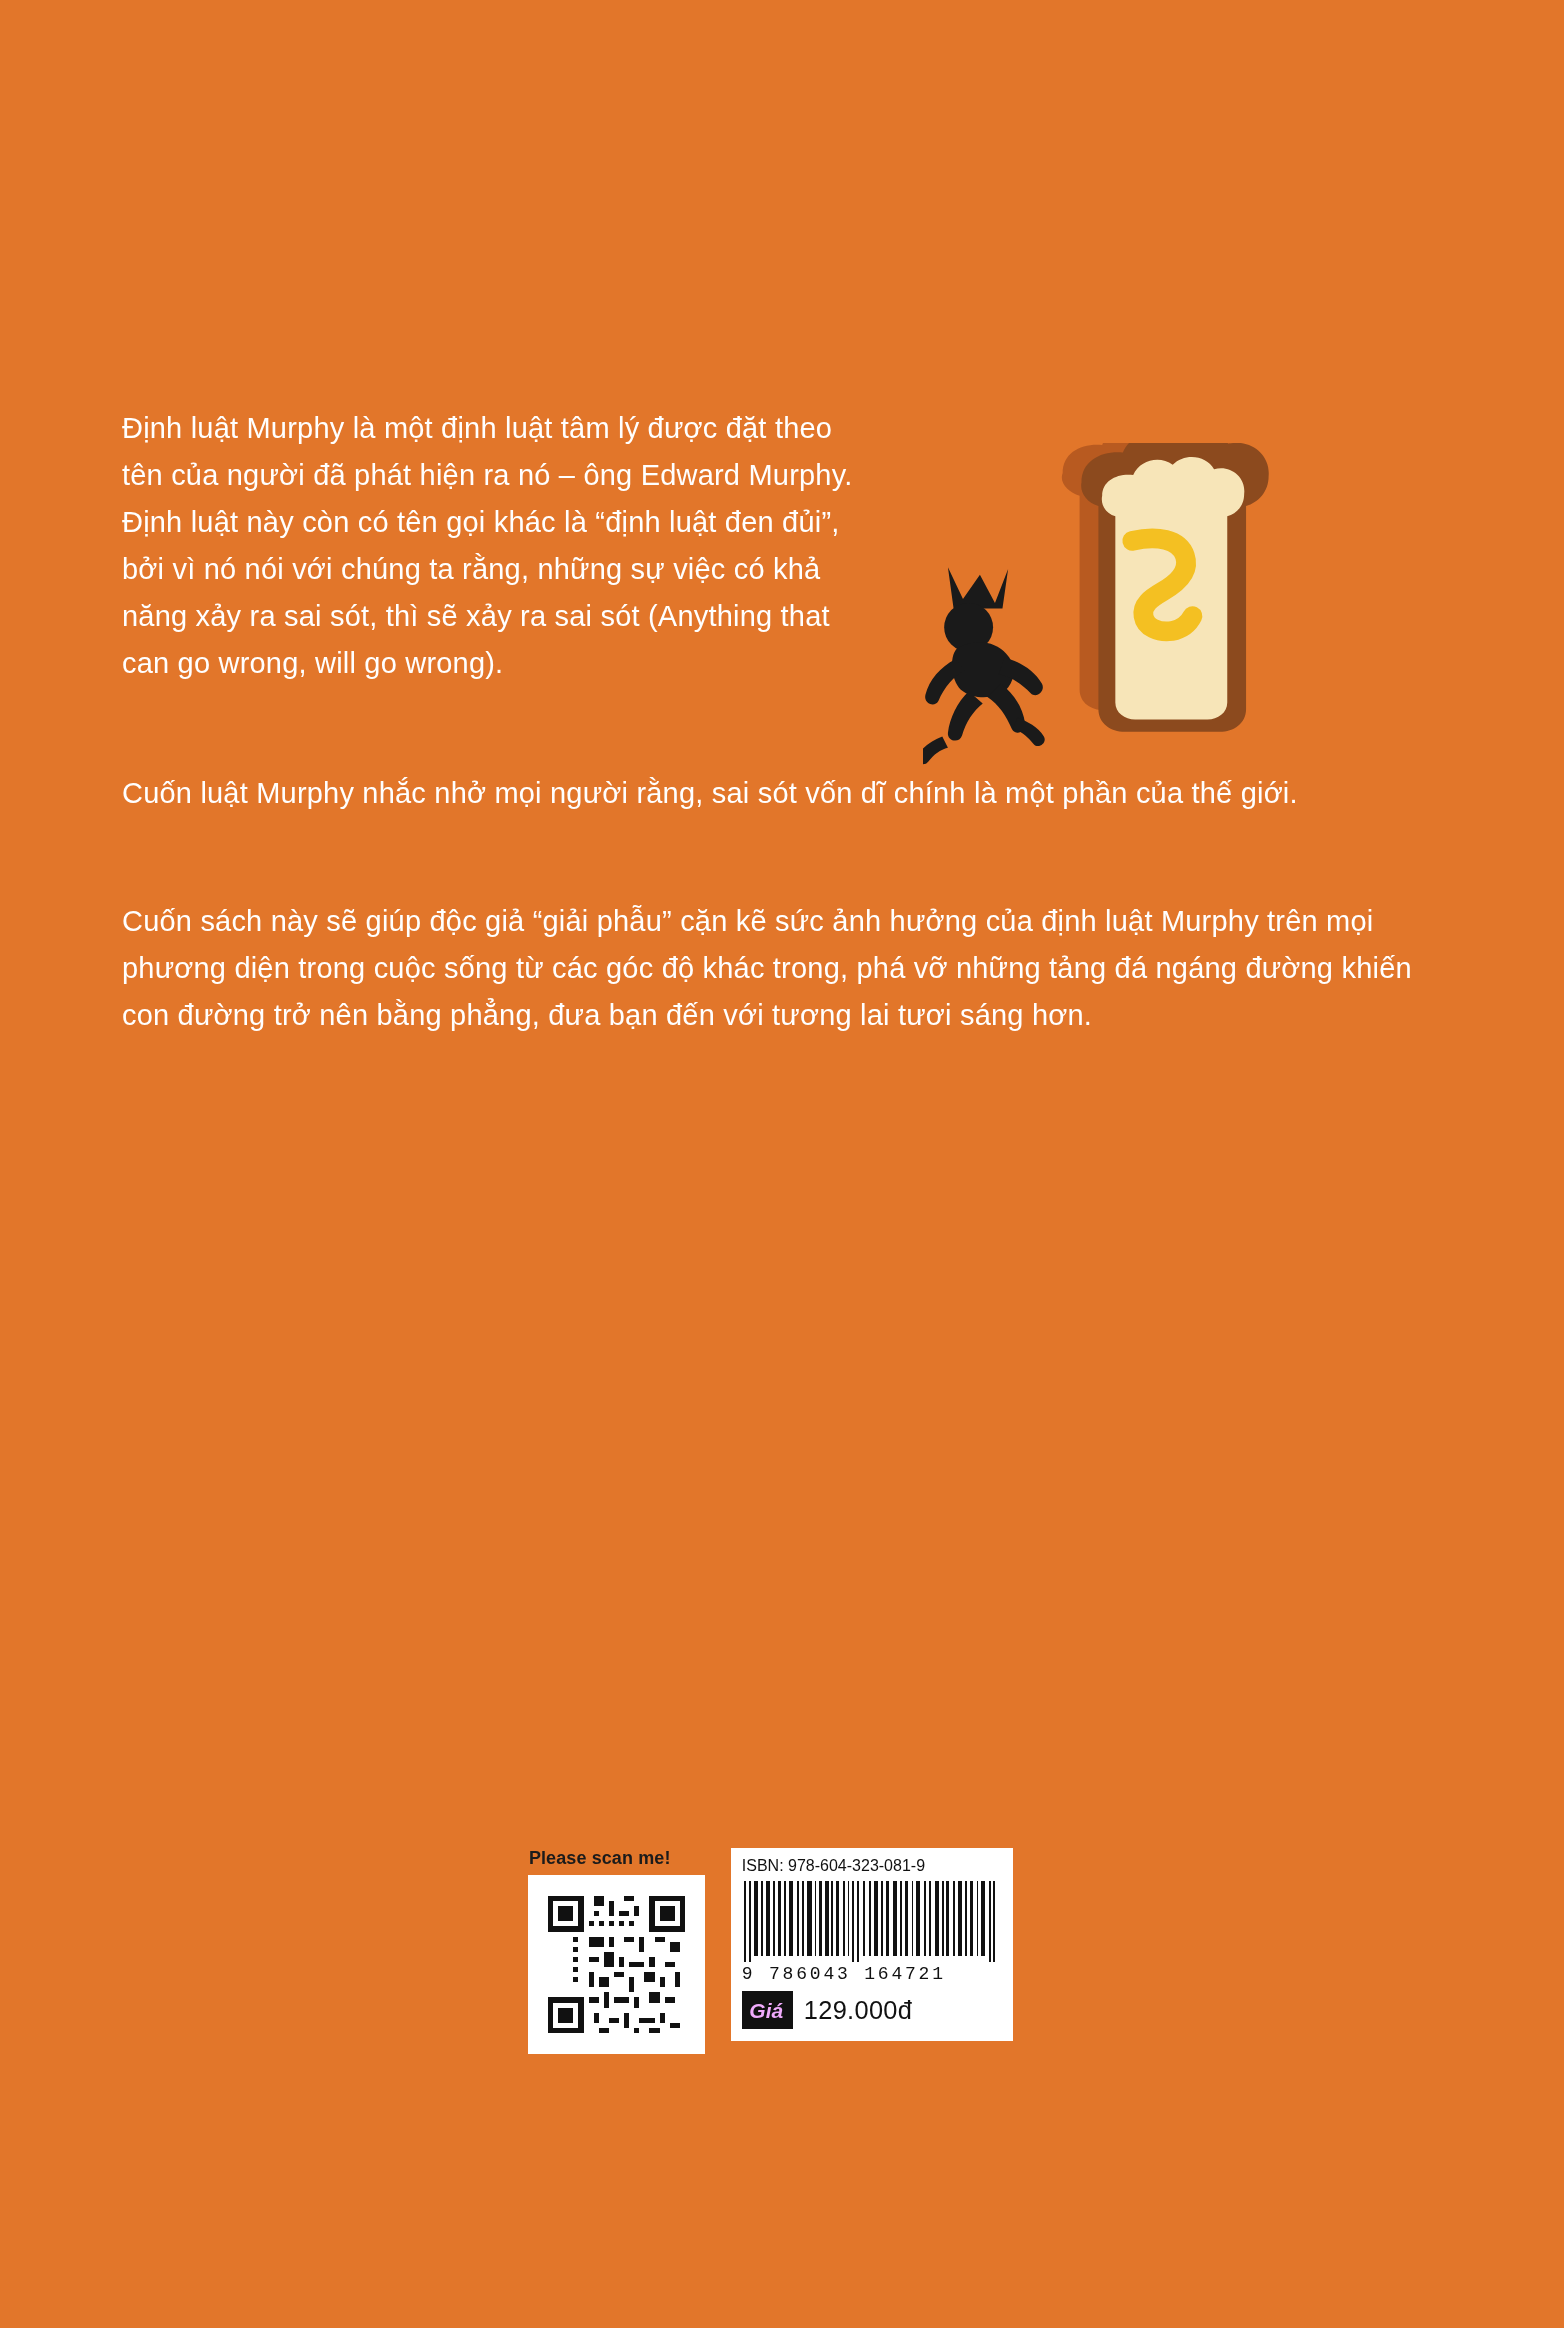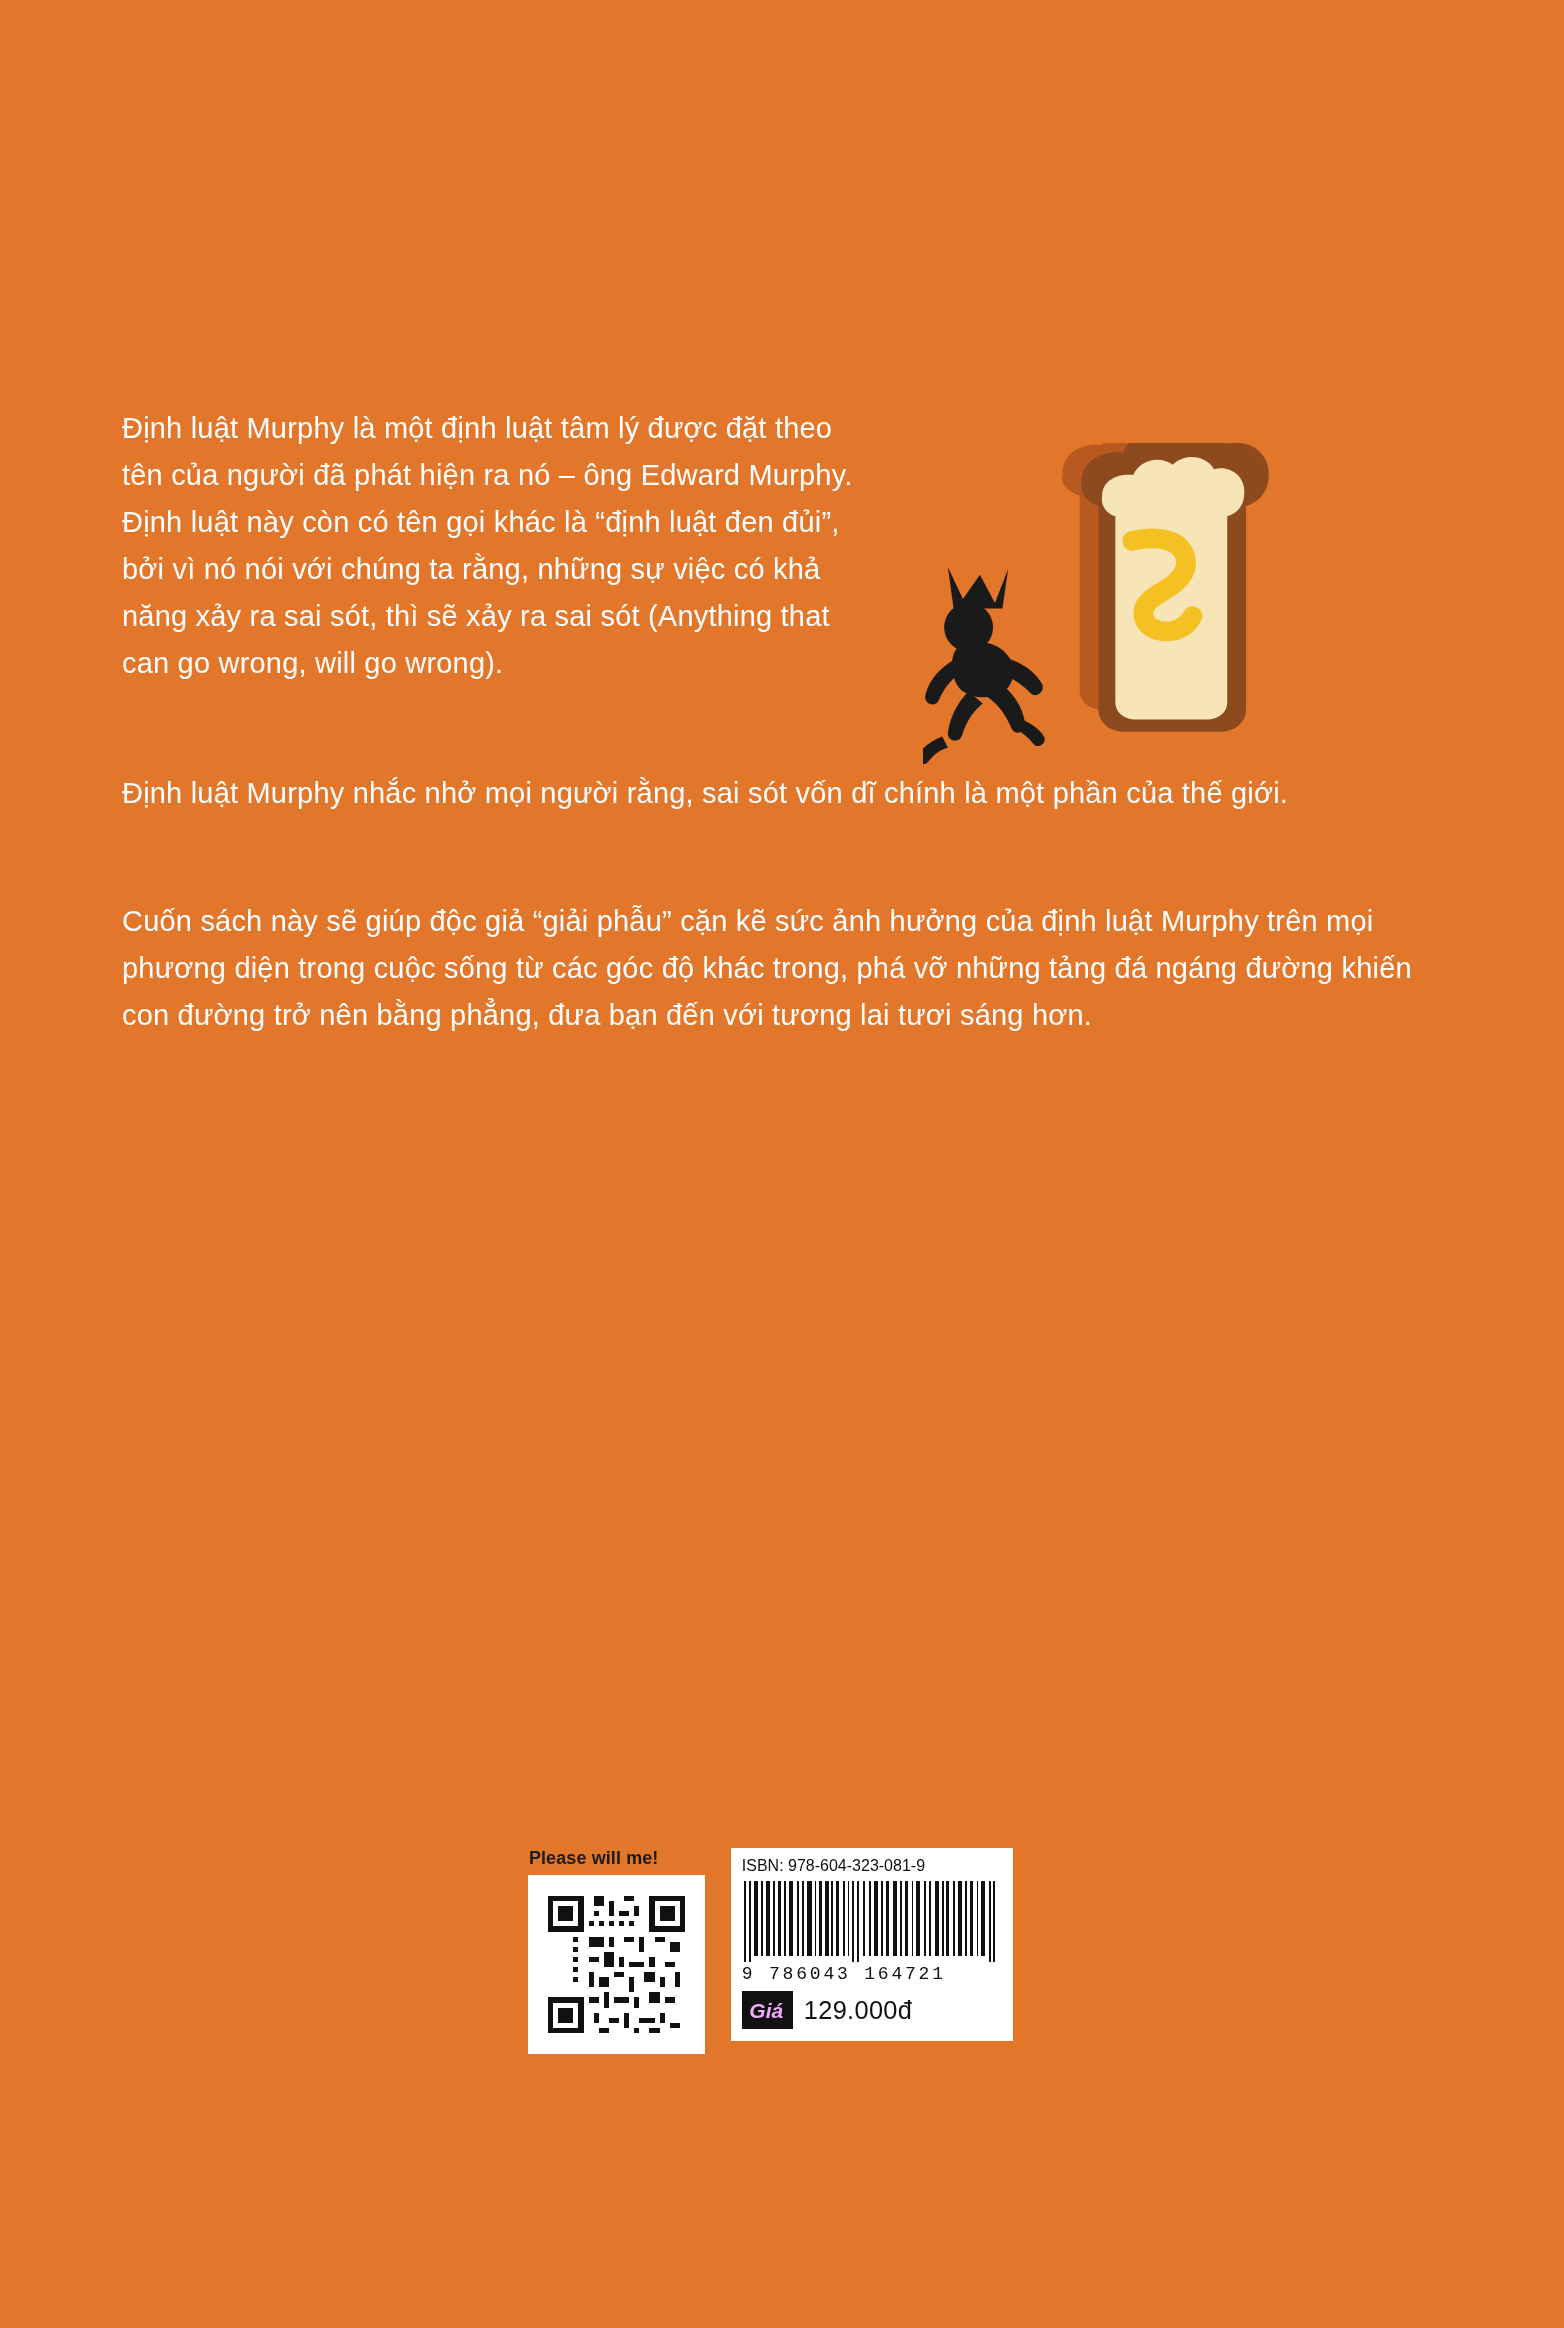--- a/index.html
+++ b/index.html
@@ -157,21 +157,21 @@
     letter-spacing: 0.3px;
   }
 </style>
 </head>
 <body>
 
 <div class="page">
 
   <div class="copy-block">
     <p class="para para-1">Định luật Murphy là một định luật tâm lý được đặt theo tên của người đã phát hiện ra nó – ông Edward Murphy. Định luật này còn có tên gọi khác là “định luật đen đủi”, bởi vì nó nói với chúng ta rằng, những sự việc có khả năng xảy ra sai sót, thì sẽ xảy ra sai sót (Anything that can go wrong, will go wrong).</p>
-    <p class="para para-2">Định luật Murphy nhắc nhở mọi người rằng, sai sót vốn dĩ chính là một phần của thế giới.</p>
+    <p class="para para-2">Cuốn luật Murphy nhắc nhở mọi người rằng, sai sót vốn dĩ chính là một phần của thế giới.</p>
     <p class="para para-3">Cuốn sách này sẽ giúp độc giả “giải phẫu” cặn kẽ sức ảnh hưởng của định luật Murphy trên mọi phương diện trong cuộc sống từ các góc độ khác trong, phá vỡ những tảng đá ngáng đường khiến con đường trở nên bằng phẳng, đưa bạn đến với tương lai tươi sáng hơn.</p>
   </div>
 
   <div class="illustration">
     <svg width="490" height="395" viewBox="0 0 520 420" xmlns="http://www.w3.org/2000/svg">
 
       <g>
         <path d="M148 32
                  c0 -22 20 -32 42 -30
                  c8 -20 34 -26 52 -14
@@ -242,21 +242,21 @@
 
         <path d="M48 264 c-12 12 -20 28 -22 44 c-1 9 12 12 15 3 c4 -14 12 -26 22 -34 z"></path>
         <path d="M20 312 c-10 4 -20 10 -26 20 c-4 7 6 13 11 7 c6 -8 13 -13 21 -15 z"></path>
       </g>
     </svg>
   </div>
 
   <div class="bottom-row">
 
     <div class="qr-card">
-      <div class="qr-caption">Please will me!</div>
+      <div class="qr-caption">Please scan me!</div>
       <div class="qr-white">
         <svg width="147" height="147" viewBox="0 0 29 29" xmlns="http://www.w3.org/2000/svg" shape-rendering="crispEdges">
           <rect width="29" height="29" fill="#ffffff"></rect>
           <g fill="#111111">
 
             <rect x="1" y="1" width="7" height="1"></rect>
               <rect x="1" y="7" width="7" height="1"></rect>
             <rect x="1" y="1" width="1" height="7"></rect>
               <rect x="7" y="1" width="1" height="7"></rect>
             <rect x="3" y="3" width="3" height="3"></rect>

